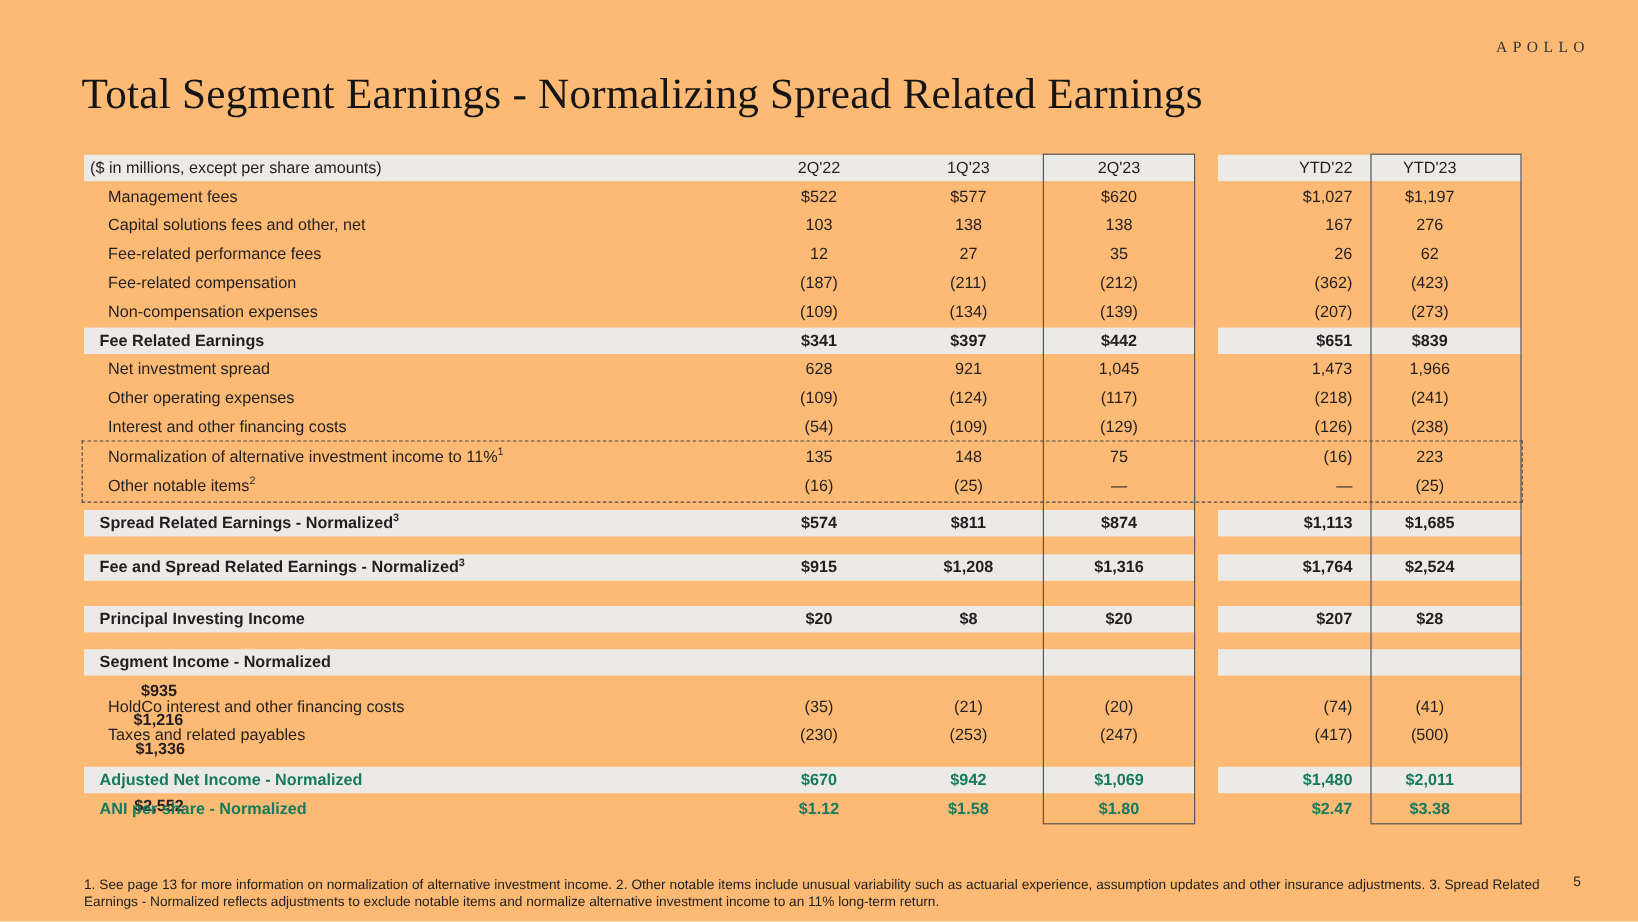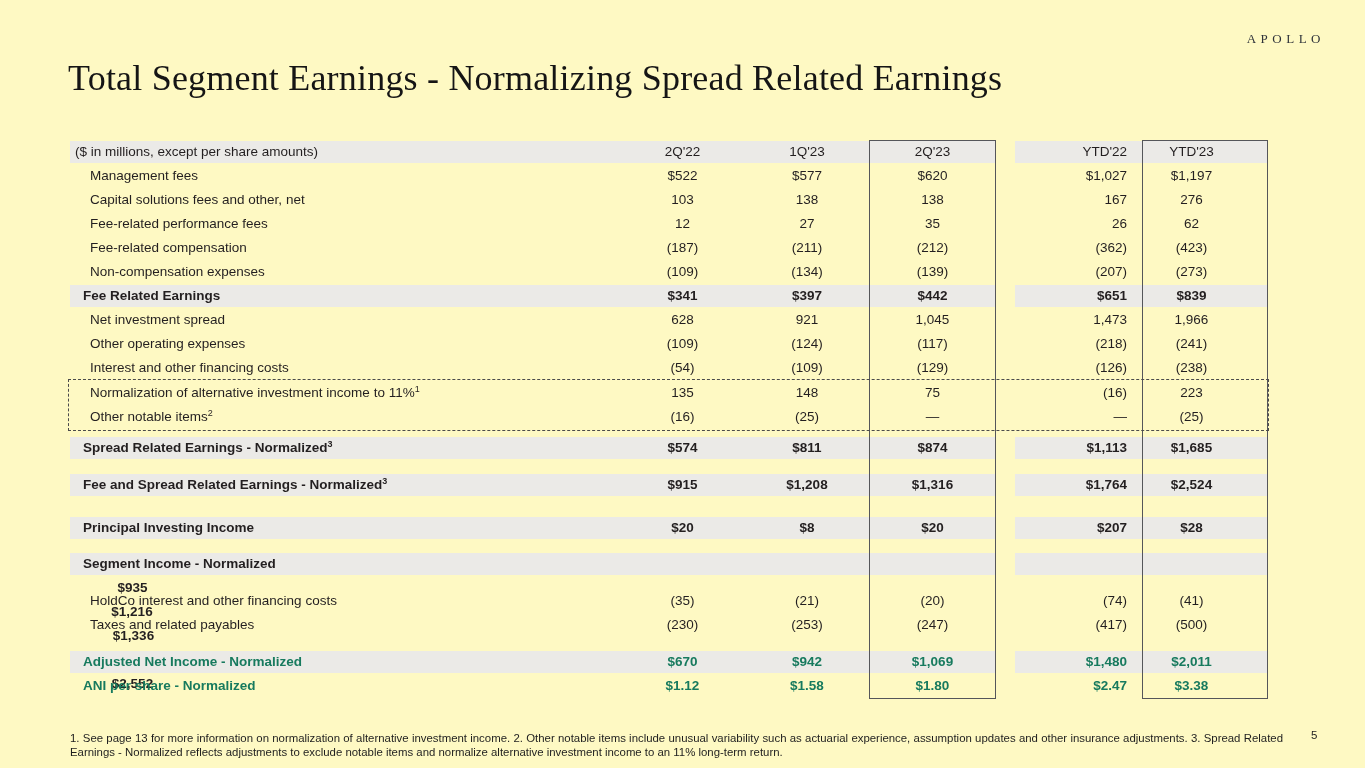--- a/index.html
+++ b/index.html
@@ -1,27 +1,27 @@
 <!DOCTYPE html>
 <html style="--green: #177a5e; --hlgray: #ebeae7;"><head>
 <meta charset="utf-8">
 <style>
   * { margin:0; padding:0; box-sizing:border-box; }
   html,body { width:1365px; height:768px; background:#ffffff; overflow:hidden;
               font-family:"Liberation Sans", sans-serif; color:#231f20; }
-  .slide { position:relative; width:1365px; height:768px; background:#fef9c3; }
+  .slide { position:relative; width:1365px; height:768px; background:#fdba74; }
 
   .logo { position:absolute; top:31px; right:40px; font-family:"Liberation Serif", serif;
           font-size:13px; letter-spacing:4.5px; font-weight:500; color:#2f333a; }
 
   .title { position:absolute; left:68px; top:57px; font-family:"Liberation Serif", serif;
            font-weight:400; font-size:36px; color:#151515; letter-spacing:0.2px; white-space:nowrap; }
 
   
-  .tbl { position:absolute; left:70px; top:128px; width:1198px;margin-top:12px; }
+  .tbl { position:absolute; left:70px; top:128px; width:1198px; }
 
   .row { position:relative; display:flex; height:24px; line-height:24px;
          font-size:13.5px; z-index:0; }
   .row.strong { font-weight:bold; }
   .row.green  { color:var(--green); }
 
   
   .row.hl::before { content:""; position:absolute; left:0; width:926px; top:1px; bottom:1px;
                     background:var(--hlgray); z-index:-1; }
   .row.hl::after  { content:""; position:absolute; left:945px; right:0; top:1px; bottom:1px;

